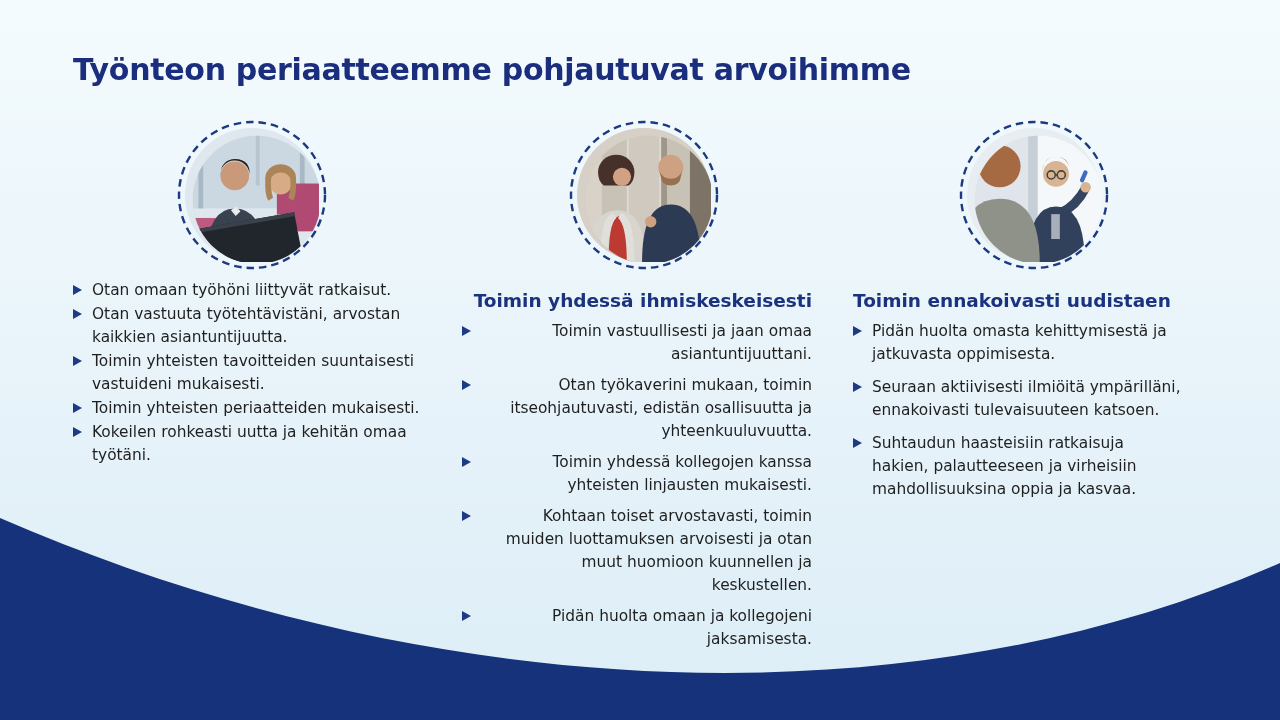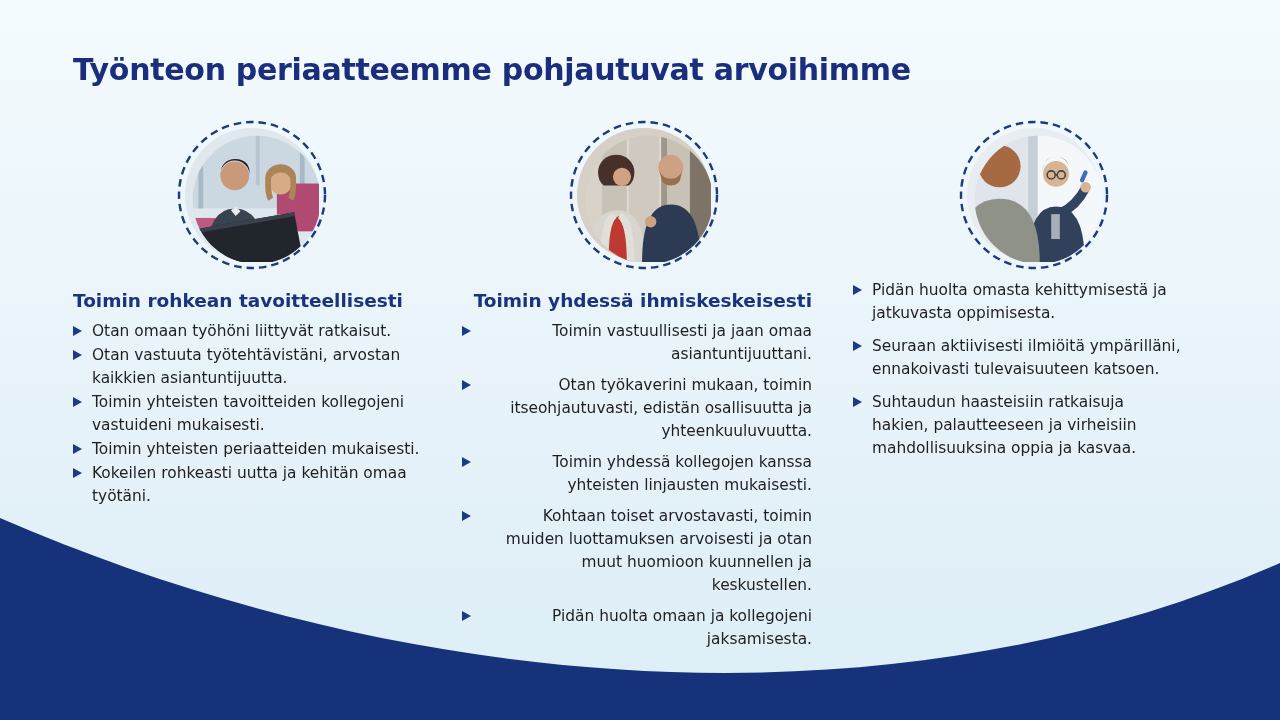--- a/index.html
+++ b/index.html
@@ -104,25 +104,24 @@
           <ellipse cx="100" cy="52" rx="16" ry="14" fill="#ab8557"></ellipse>
           <circle cx="100" cy="58" r="11.5" fill="#d7ab86"></circle>
           <path d="M84,52 q-1,18 3,24 l5,-3 q-3,-10 -2,-21 z" fill="#ab8557"></path>
           <path d="M116,52 q1,18 -3,24 l-5,-3 q3,-10 2,-21 z" fill="#ab8557"></path>
           <path d="M78,140 q1,-50 22,-50 q21,0 22,50 z" fill="#eef0f2"></path>
           <path d="M10,106 L114,88 L124,140 L4,140 Z" fill="#21252c"></path>
           <path d="M10,106 L114,88 L115,92 L11,110 Z" fill="#3a414b"></path>
         </g>
       </svg>
     </div>
-    <h2>Toimin rohkean tavoitteellisesti</h2>
     <ul>
       <li><span class="tri"></span><span>Otan omaan työhöni liittyvät ratkaisut.</span></li>
       <li><span class="tri"></span><span>Otan vastuuta työtehtävistäni, arvostan kaikkien asiantuntijuutta.</span></li>
-      <li><span class="tri"></span><span>Toimin yhteisten tavoitteiden kollegojeni vastuideni mukaisesti.</span></li>
+      <li><span class="tri"></span><span>Toimin yhteisten tavoitteiden suuntaisesti vastuideni mukaisesti.</span></li>
       <li><span class="tri"></span><span>Toimin yhteisten periaatteiden mukaisesti.</span></li>
       <li><span class="tri"></span><span>Kokeilen rohkeasti uutta ja kehitän omaa työtäni.</span></li>
     </ul>
   </section>
 
   <section class="col col-2">
     <div class="ringwrap">
       <svg class="ring" width="150" height="150" viewBox="0 0 150 150">
         <defs>
             <clipPath id="p2">
@@ -186,20 +185,21 @@
           <path d="M96,84 q14,-6 24,-24 l8,5 q-10,20 -28,28 z" fill="#324460"></path>
           <circle cx="124" cy="62" r="5.5" fill="#d9b492"></circle>
           <rect x="120" y="44" width="4.5" height="13" rx="2" fill="#3f6cc0" transform="rotate(24 122 50)"></rect>
           <path d="M64,140 q0,-58 29,-58 q30,0 30,58 z" fill="#31415c"></path>
           <rect x="88" y="90" width="9" height="26" fill="#a7b0ba"></rect>
           <circle cx="34" cy="40" r="22" fill="#a56a42"></circle>
           <path d="M-6,140 q-2,-66 40,-66 q42,0 42,66 z" fill="#8e9289"></path>
         </g>
       </svg>
     </div>
+    <h2>Toimin ennakoivasti uudistaen</h2>
     <ul>
       <li><span class="tri"></span><span>Pidän huolta omasta kehittymisestä ja jatkuvasta oppimisesta.</span></li>
       <li><span class="tri"></span><span>Seuraan aktiivisesti ilmiöitä ympärilläni, ennakoivasti tulevaisuuteen katsoen.</span></li>
       <li><span class="tri"></span><span>Suhtaudun haasteisiin ratkaisuja hakien, palautteeseen ja virheisiin mahdollisuuksina oppia ja kasvaa.</span></li>
     </ul>
   </section>
 
   <svg class="wave" viewBox="0 0 1280 220" preserveAspectRatio="none">
     <path d="M0,18 C420,200 900,230 1280,63 L1280,220 L0,220 Z" fill="#16327a"></path>
   </svg>

